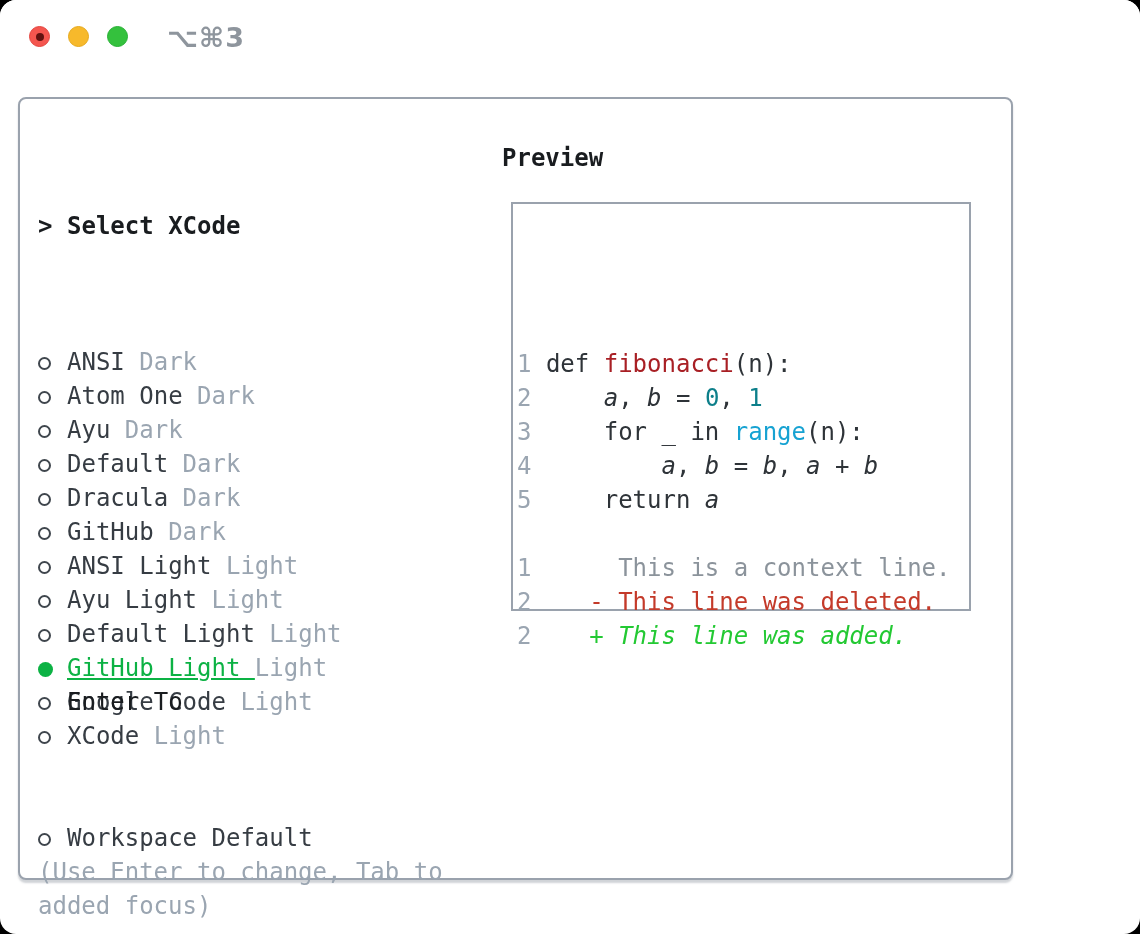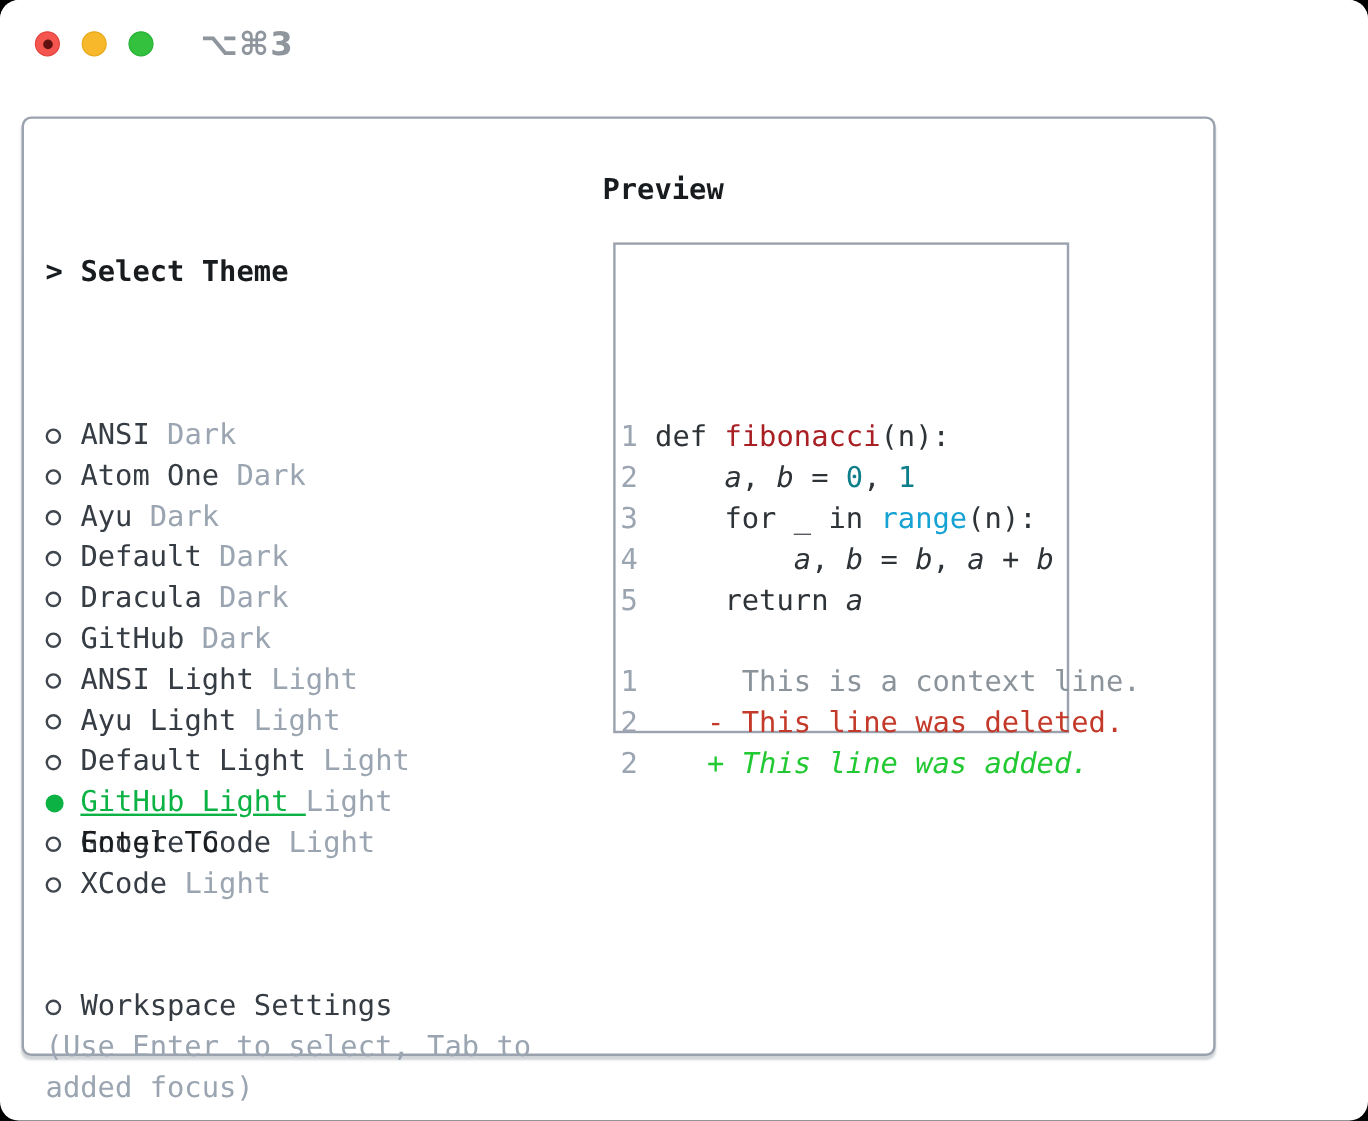--- a/index.html
+++ b/index.html
@@ -47,21 +47,21 @@
     display:inline-block;width:13px;height:13px;border-radius:50%;
     border:2px solid #3f464d;background:transparent;margin-bottom:1px;vertical-align:-1px;
   }
   .radio.sel{width:15px;height:15px;border:none;background:var(--green);vertical-align:-2px;}
   .theme-name{color:var(--item-dark);}
   .row.selected .theme-name{color:var(--green);text-decoration:underline;}
   .variant{color:var(--muted);}
   .opt-label{color:var(--item-dark);}
   .row.selected .opt-label{color:var(--green);}
   .preview-box{
-    position:absolute;left:491px;top:103px;width:380px;height:409px;
+    position:absolute;left:491px;top:103px;width:460px;height:409px;
     border:2px solid var(--border);background:#fff;
   }
   .code{position:absolute;left:4px;top:41px;font-size:24px;line-height:34px;white-space:pre;}
   .codeline{height:34px;}
   .lineno{color:var(--muted);}
   .t-plain{color:var(--code-dark);}
   .t-function{color:var(--func-red);}
   .t-number{color:var(--num-teal);}
   .t-builtin{color:var(--call-blue);}
   .t-variable{color:var(--code-dark);font-style:italic;}
@@ -78,32 +78,32 @@
         <span class="dot"></span>
       </span>
     <span class="light yellow"></span>
     <span class="light green"></span>
     <span class="win-title">⌥⌘3</span>
   </div>
 
   <div class="panel">
 
     <div class="txtblock list">
-      <div class="row"><span class="marker prompt">&gt;</span><span class="hdr">Select Theme</span></div>
+      <div class="row"><span class="marker prompt">&gt;</span><span class="hdr">Select XCode</span></div>
       
     <div class="row"><span class="marker"><span class="radio"></span></span><span class="theme-name">ANSI </span><span class="variant">Dark</span></div><div class="row"><span class="marker"><span class="radio"></span></span><span class="theme-name">Atom One </span><span class="variant">Dark</span></div><div class="row"><span class="marker"><span class="radio"></span></span><span class="theme-name">Ayu </span><span class="variant">Dark</span></div><div class="row"><span class="marker"><span class="radio"></span></span><span class="theme-name">Default </span><span class="variant">Dark</span></div><div class="row"><span class="marker"><span class="radio"></span></span><span class="theme-name">Dracula </span><span class="variant">Dark</span></div><div class="row"><span class="marker"><span class="radio"></span></span><span class="theme-name">GitHub </span><span class="variant">Dark</span></div><div class="row"><span class="marker"><span class="radio"></span></span><span class="theme-name">ANSI Light </span><span class="variant">Light</span></div><div class="row"><span class="marker"><span class="radio"></span></span><span class="theme-name">Ayu Light </span><span class="variant">Light</span></div><div class="row"><span class="marker"><span class="radio"></span></span><span class="theme-name">Default Light </span><span class="variant">Light</span></div><div class="row selected"><span class="marker"><span class="radio sel"></span></span><span class="theme-name">GitHub Light </span><span class="variant">Light</span></div><div class="row"><span class="marker"><span class="radio"></span></span><span class="theme-name">Google Code </span><span class="variant">Light</span></div><div class="row"><span class="marker"><span class="radio"></span></span><span class="theme-name">XCode </span><span class="variant">Light</span></div></div>
 
     <div class="txtblock apply">
       <div class="row"><span class="marker"></span><span class="subhdr">Enter To</span></div>
       
-    <div class="row"><span class="marker"><span class="radio"></span></span><span class="opt-label">Workspace Settings</span></div></div>
+    <div class="row"><span class="marker"><span class="radio"></span></span><span class="opt-label">Workspace Default</span></div></div>
 
     <div class="txtblock hint">
       
-    <div class="row">(Use Enter to select, Tab to</div><div class="row">added focus)</div></div>
+    <div class="row">(Use Enter to change, Tab to</div><div class="row">added focus)</div></div>
 
     <div class="txtblock preview-title">Preview</div>
 
     <div class="preview-box">
       <div class="code">
         
       <div class="codeline"><span class="lineno">1</span><span class="t-plain"> def </span><span class="t-function">fibonacci</span><span class="t-plain">(n):</span></div><div class="codeline"><span class="lineno">2</span><span class="t-plain">     </span><span class="t-variable">a</span><span class="t-plain">, </span><span class="t-variable">b</span><span class="t-plain"> = </span><span class="t-number">0</span><span class="t-plain">, </span><span class="t-number">1</span></div><div class="codeline"><span class="lineno">3</span><span class="t-plain">     for _ in </span><span class="t-builtin">range</span><span class="t-plain">(n):</span></div><div class="codeline"><span class="lineno">4</span><span class="t-plain">         </span><span class="t-variable">a</span><span class="t-plain">, </span><span class="t-variable">b</span><span class="t-plain"> = </span><span class="t-variable">b</span><span class="t-plain">, </span><span class="t-variable">a</span><span class="t-plain"> + </span><span class="t-variable">b</span></div><div class="codeline"><span class="lineno">5</span><span class="t-plain">     return </span><span class="t-variable">a</span></div><div class="codeline"></div><div class="codeline"><span class="lineno">1</span><span class="k-context">      This is a context line.</span></div><div class="codeline"><span class="lineno">2</span><span class="k-deleted">    - This line was deleted.</span></div><div class="codeline"><span class="lineno">2</span><span class="k-added">    + This line was added.</span></div></div>
     </div>
 
   </div>

